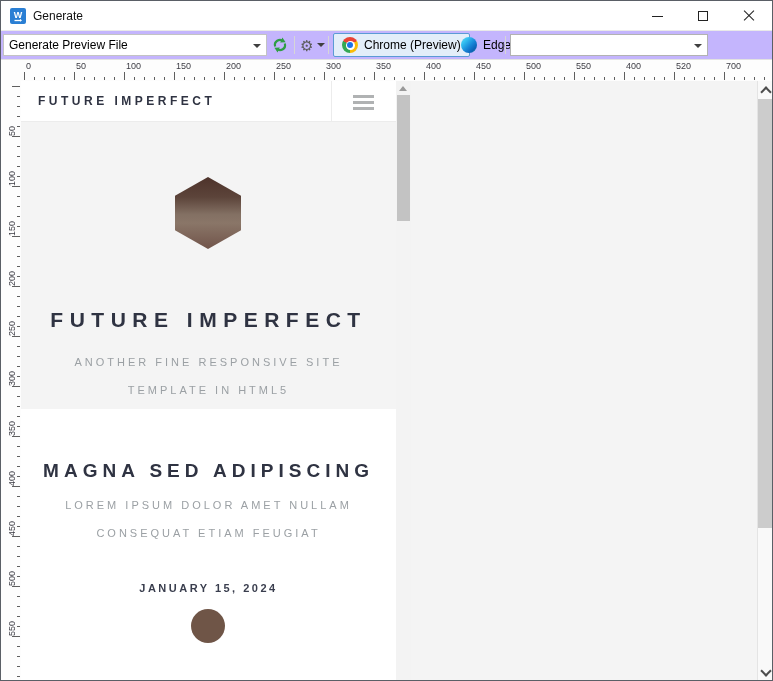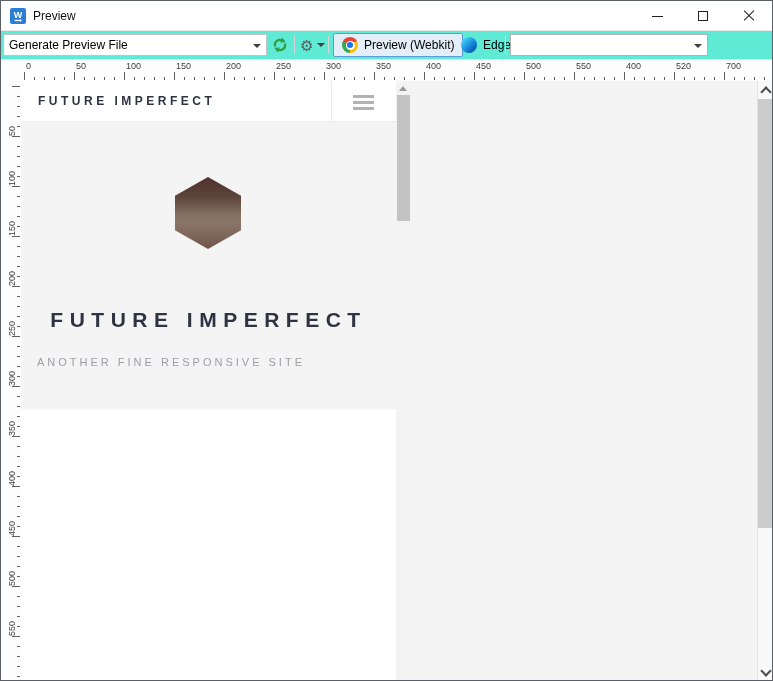--- a/index.html
+++ b/index.html
@@ -17,21 +17,21 @@
   .caption-btn { position:absolute; top:0; width:46px; height:30px; display:flex;
                  align-items:center; justify-content:center; }
   .btn-min { right:92px; } .btn-max { right:46px; } .btn-close { right:0; }
   .glyph-min { width:11px; height:0; border-top:1px solid #222; }
   .glyph-max { width:10px; height:10px; border:1px solid #222; }
   .glyph-close { position:relative; width:12px; height:12px; }
   .glyph-close::before,.glyph-close::after { content:""; position:absolute; left:-1px; top:5px;
       width:14px; height:0; border-top:1px solid #222; }
   .glyph-close::before { transform:rotate(45deg); } .glyph-close::after { transform:rotate(-45deg); }
   
-  .toolbar { position:absolute; left:0; top:30px; right:0; height:29px; background:#5eead4;
+  .toolbar { position:absolute; left:0; top:30px; right:0; height:29px; background:#c4b5fd;
              border-bottom:1px solid #e2e2e2; }
   .combo { position:absolute; top:3px; height:22px; background:#fff; border:1px solid #c3c3c3;
            display:flex; align-items:center; padding-left:5px; }
   .combo-generate { left:2px; width:264px; }
   .combo-device { left:509px; width:198px; border-color:#b2b2b2; }
   .combo .caret { position:absolute; right:5px; top:9px; }
   .caret { width:0; height:0; border-left:4px solid transparent; border-right:4px solid transparent;
            border-top:4px solid #3f3f3f; }
   .tool-btn { position:absolute; top:3px; height:22px; display:flex; align-items:center; }
   .sep { position:absolute; top:5px; width:1px; height:18px; background:#d6d6d6; }
@@ -66,21 +66,21 @@
   .header-divider { position:absolute; left:310px; top:0; width:1px; height:41px; background:#ececec; }
   .menu-button { position:absolute; left:324px; top:8px; width:36px; height:26px;
                  display:flex; flex-direction:column; justify-content:center; gap:3px; align-items:center; }
   .menu-button i { display:block; width:21px; height:3px; background:#b0b2b3; }
   .intro-section { position:absolute; left:0; top:41px; width:375px; height:287px; background:var(--section-gray); }
   .hexagon { position:absolute; left:154px; top:55px; width:66px; height:72px;
       clip-path:polygon(50% 0%,100% 26%,100% 74%,50% 100%,0% 74%,0% 26%);
       background:linear-gradient(180deg,var(--hex-top) 0%,#5c443a 28%,var(--hex-mid) 52%,#8a7668 64%,var(--hex-bottom) 100%); }
   .intro-title { position:absolute; left:0; top:186px; width:100%; text-align:center;
       font-size:21px; font-weight:bold; letter-spacing:6.5px; color:var(--heading); }
-  .sub { position:absolute; left:16px; width:100%; font-size:11px;
+  .sub { position:absolute; left:0; width:100%; text-align:center; font-size:11px;
       letter-spacing:3px; color:var(--muted-text); }
   .intro-sub1 { top:234px; } .intro-sub2 { top:262px; }
   .article-section { position:absolute; left:0; top:328px; width:375px; height:271px; background:#fff; }
   .article-title { position:absolute; left:0; top:51px; width:100%; text-align:center;
       font-size:19px; font-weight:bold; letter-spacing:5px; color:var(--heading); }
   .art-sub1 { top:90px; } .art-sub2 { top:118px; }
   .article-date { position:absolute; left:0; top:173px; width:100%; text-align:center;
       font-size:11px; font-weight:bold; letter-spacing:2.5px; color:#3a3e4e; }
   .avatar-circle { position:absolute; left:170px; top:200px; width:34px; height:34px;
       border-radius:50%; background:var(--avatar-brown); }
@@ -104,21 +104,21 @@
 
 <div class="window">
 
   <div class="titlebar">
     <svg class="app-icon" viewBox="0 0 16 16">
       <rect width="16" height="16" rx="2" fill="#2a7fd4"></rect>
       <text x="8" y="10" fill="#fff" font-size="9" font-weight="bold" text-anchor="middle" font-family="Liberation Sans, sans-serif">W</text>
       <path d="M4.5 12.5 h6" stroke="#fff" stroke-width="1.3" fill="none"></path>
       <path d="M10 10.7 l2 1.8 -2 1.2 z" fill="#fff"></path>
     </svg>
-    <span class="window-title">Preview</span>
+    <span class="window-title">Generate</span>
     <div class="caption-btn btn-min">
         <span class="glyph-min"></span>
       </div>
     <div class="caption-btn btn-max">
         <span class="glyph-max"></span>
       </div>
     <div class="caption-btn btn-close">
         <span class="glyph-close"></span>
       </div>
   </div>
@@ -137,21 +137,21 @@
       </svg>
     </div>
     <div class="sep" style="left:293px;"></div>
     <div class="tool-btn" style="left:299px; gap:4px;">
       <span class="gear">⚙</span>
       <span class="caret"></span>
     </div>
     <div class="sep" style="left:327px;"></div>
     <div class="browser-btn chrome-btn">
       <span class="chrome-icon"></span>
-      <span>Preview (Webkit)</span>
+      <span>Chrome (Preview)</span>
     </div>
     <div class="browser-btn edge-btn">
       <span class="edge-icon"></span>
       <span>Edge</span>
     </div>
     <div class="sep" style="left:504px;"></div>
     <div class="combo combo-device">
       <span class="caret"></span>
     </div>
   </div>
@@ -330,20 +330,28 @@
       <div class="menu-button">
         <i></i>
           <i></i>
           <i></i>
       </div>
     </div>
     <div class="intro-section">
       <div class="hexagon"></div>
       <div class="intro-title">FUTURE IMPERFECT</div>
       <div class="sub intro-sub1">ANOTHER FINE RESPONSIVE SITE</div>
+      <div class="sub intro-sub2">TEMPLATE IN HTML5</div>
+    </div>
+    <div class="article-section">
+      <div class="article-title">MAGNA SED ADIPISCING</div>
+      <div class="sub art-sub1">LOREM IPSUM DOLOR AMET NULLAM</div>
+      <div class="sub art-sub2">CONSEQUAT ETIAM FEUGIAT</div>
+      <div class="article-date">JANUARY 15, 2024</div>
+      <div class="avatar-circle"></div>
     </div>
   </div>
 
   <div class="preview-scrollbar">
     <span class="psb-up"></span>
     <div class="psb-thumb"></div>
   </div>
 
   <div class="backdrop"></div>
 

